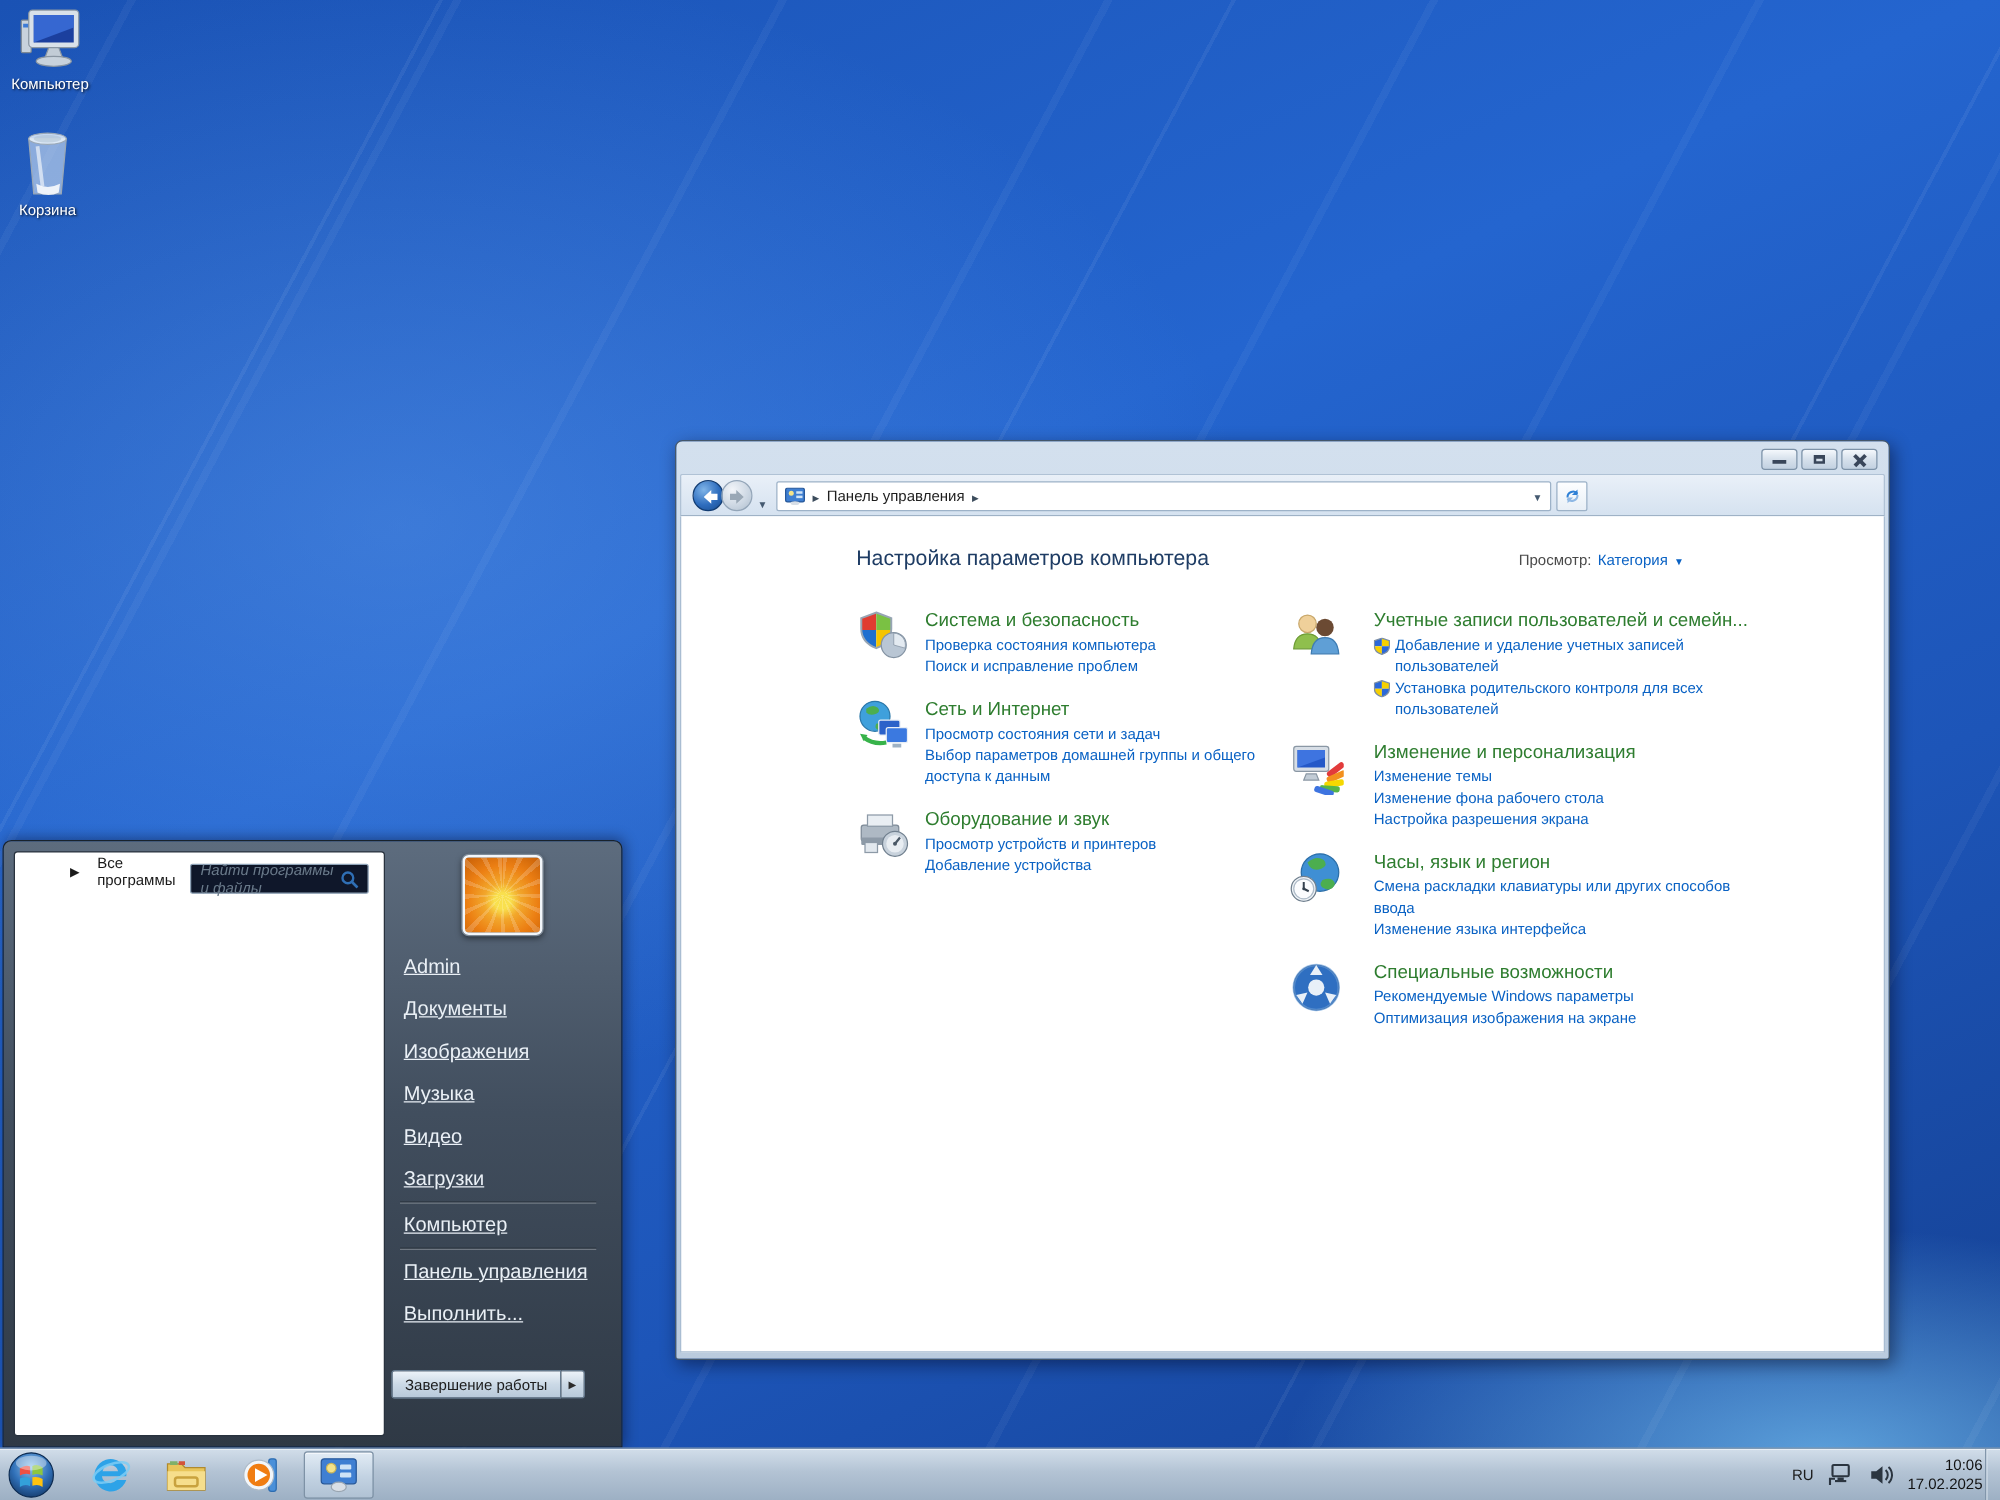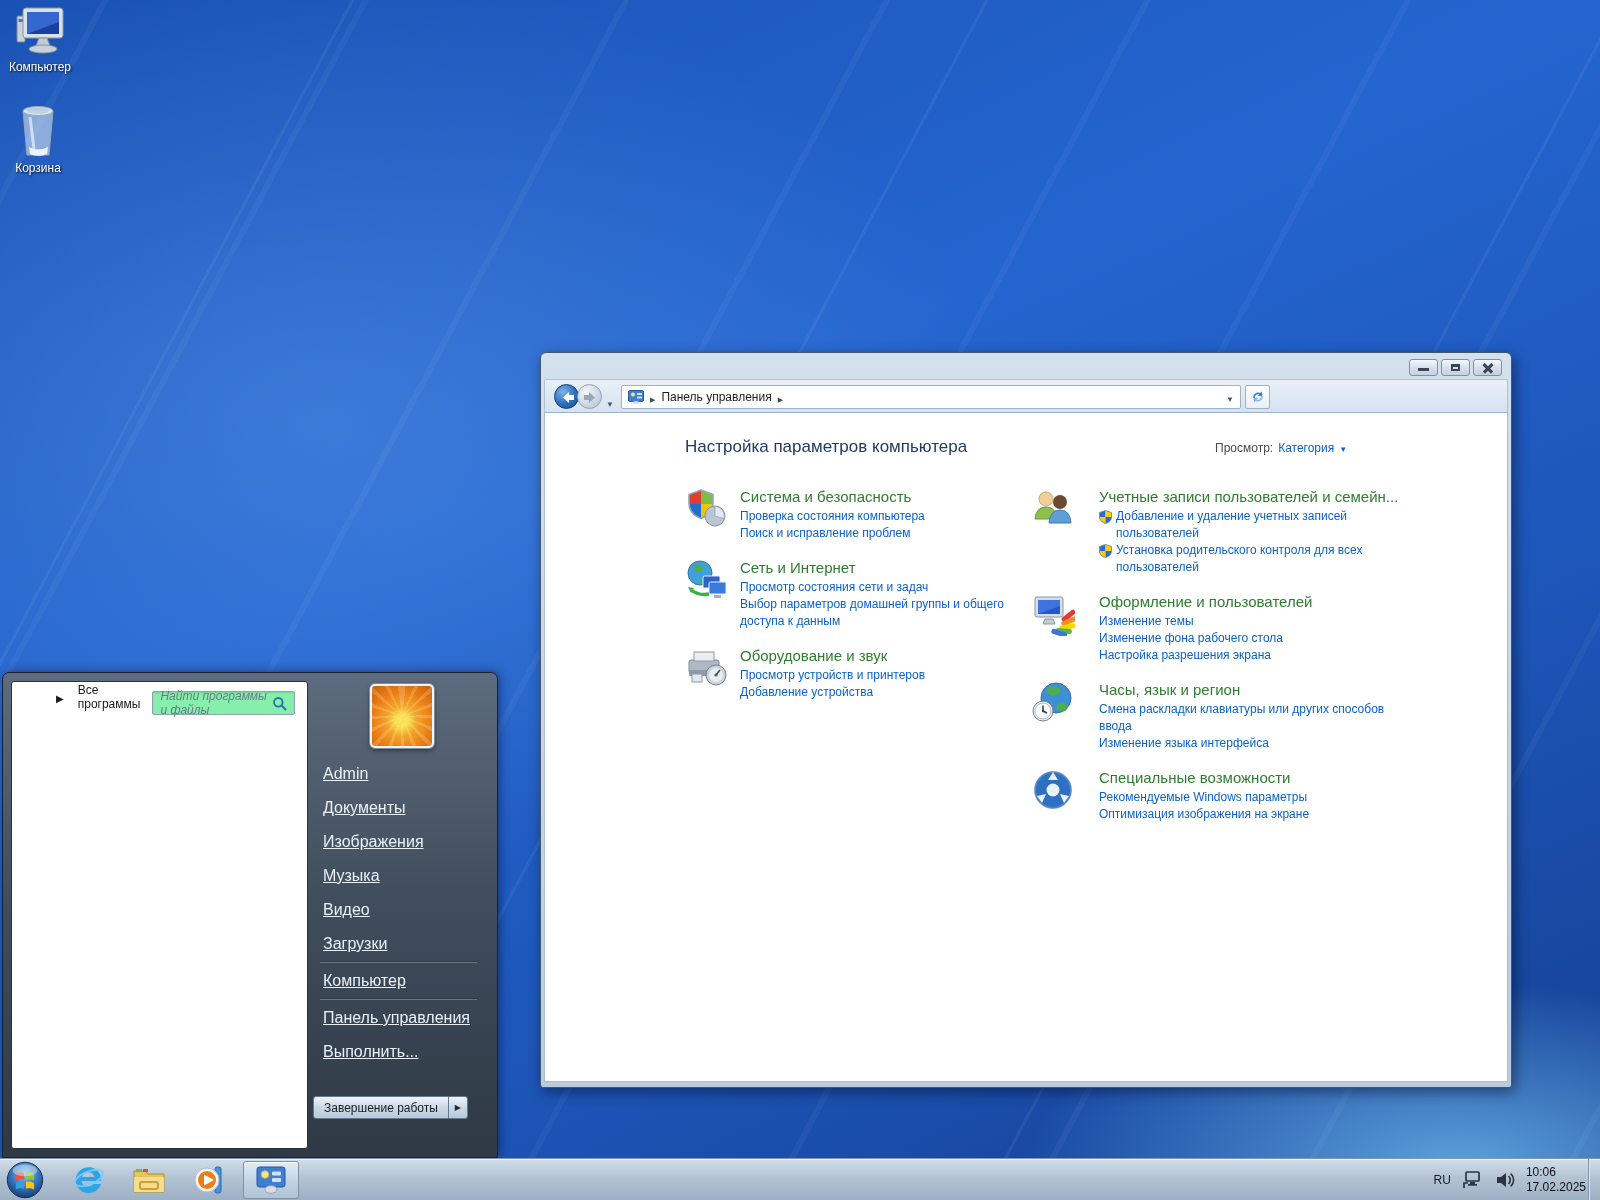--- a/index.html
+++ b/index.html
@@ -66,21 +66,21 @@
   .start-menu{position:absolute;left:2px;top:672px;width:496px;height:486px;
     background:linear-gradient(#5D6C7E,#414E5E 45%,#2F3945);border:1px solid #18222C;border-radius:7px 7px 0 0;
     box-shadow:2px -1px 10px rgba(0,0,20,.4);padding:8px;}
   .sm-left{position:absolute;left:8px;top:8px;width:297px;bottom:8px;background:#fff;border:1px solid #28323E;border-radius:3px;display:flex;flex-direction:row;}
   .sm-spacer{flex:1;}
   .sm-sep{height:1px;background:#D8DEE5;margin:0 14px;}
   .all-programs{height:30px;display:flex;align-items:center;padding-left:16px;gap:14px;}
   .ap-arrow::before{content:"▶";font-size:10px;color:#1a1a1a;}
   .ap-label{font-size:12px;color:#1a1a1a;}
   .sm-search{padding:9px 12px 16px;}
-  .sm-search-box{height:24px;border:1px solid #8FA3B8;border-radius:2px;background:#86efac;box-shadow:inset 0 1px 2px rgba(0,0,0,.12);display:flex;align-items:center;padding:0 7px;}
+  .sm-search-box{height:24px;border:1px solid #8FA3B8;border-radius:2px;background:#0f172a;box-shadow:inset 0 1px 2px rgba(0,0,0,.12);display:flex;align-items:center;padding:0 7px;}
   .sm-search-box .ph{flex:1;font-size:12px;font-style:italic;color:#6A7A8A;}
   .sm-right{position:absolute;left:307px;top:8px;right:8px;bottom:8px;}
   .avatar{position:absolute;left:60px;top:3px;width:64px;height:64px;border-radius:5px;border:2px solid #F2F6FA;
     box-shadow:0 0 0 1px #7E8B99,0 2px 5px rgba(0,0,0,.55);
     background:
       repeating-conic-gradient(rgba(255,255,255,.18) 0 7deg, rgba(255,255,255,0) 7deg 22deg),
       radial-gradient(circle at 50% 58%,#F9E04E 0 14%,#F2A72B 32%,#EC7F13 62%,#C65E06 100%);}
   .sm-items{position:absolute;left:0;right:0;top:76px;}
   .sm-item{height:34px;display:flex;align-items:center;padding-left:13px;font-size:16px;color:#EAF0F6;border-radius:3px;text-decoration:underline;}
   .sm-div{height:1px;margin:1px 12px 1px 10px;background:rgba(255,255,255,.28);box-shadow:0 -1px 0 rgba(0,0,0,.25);}
@@ -93,21 +93,21 @@
   
   .taskbar{position:absolute;left:0;right:0;top:1158px;height:42px;
     background:linear-gradient(#D2DEEA,#B3C3D4 45%,#9DB0C4);border-top:1px solid #8296AB;box-shadow:inset 0 1px 0 #E8EFF6;display:flex;align-items:center;}
   .orb{position:absolute;left:5px;top:1px;width:40px;height:40px;}
   .tb-ico{position:absolute;top:4px;width:34px;height:34px;display:flex;align-items:center;justify-content:center;}
   .tb-ie{left:72px;} .tb-folder{left:132px;} .tb-wmp{left:192px;}
   .tb-active{position:absolute;left:243px;top:2px;width:56px;height:38px;border:1px solid #7E92A6;border-radius:3px;
     background:linear-gradient(#E2ECF5,#C2D2E2 55%,#B0C2D4);box-shadow:inset 0 1px 0 rgba(255,255,255,.8);display:flex;align-items:center;justify-content:center;}
   .tray{position:absolute;right:14px;top:0;height:100%;display:flex;align-items:center;gap:11px;}
   .tray-lang{font-size:12px;color:#1B1B1B;}
-  .tray-clock{text-align:left;font-size:12px;color:#111;line-height:15px;}
+  .tray-clock{text-align:right;font-size:12px;color:#111;line-height:15px;}
   .show-desktop{position:absolute;right:0;top:0;width:12px;height:100%;border-left:1px solid #8296AB;box-shadow:inset 1px 0 0 #DCE6F0;}
 </style>
 </head>
 <body>
 
 <div class="screen">
   <div class="streaks"></div>
 
   <div class="d-icon" style="left:2px;top:6px;">
     <svg class="glyph" width="58" height="52" viewBox="0 0 58 52">
@@ -311,21 +311,21 @@
               <path d="M14 27 h8 l2 5 h-12 z" fill="#C2CCD6" stroke="#8A97A4"></path>
               <g transform="translate(26,22)">
                 <rect x="0" y="6" width="16" height="5" rx="2" transform="rotate(-38)" fill="#E23B3B"></rect>
                 <rect x="0" y="9" width="16" height="5" rx="2" transform="rotate(-24)" fill="#F2901E"></rect>
                 <rect x="0" y="12" width="16" height="5" rx="2" transform="rotate(-10)" fill="#F5D800"></rect>
                 <rect x="0" y="14" width="16" height="5" rx="2" transform="rotate(4)" fill="#57B547"></rect>
                 <rect x="0" y="15" width="16" height="5" rx="2" transform="rotate(18)" fill="#3E74E0"></rect>
               </g>
             </svg>
             <div class="cat-body cat-body-r">
-              <a class="cat-title" href="#">Оформление и пользователей</a>
+              <a class="cat-title" href="#">Изменение и персонализация</a>
               <a class="cat-link" href="#">Изменение темы</a>
               <a class="cat-link" href="#">Изменение фона рабочего стола</a>
               <a class="cat-link" href="#">Настройка разрешения экрана</a>
             </div>
           </div>
           <div class="cat">
             <svg class="cat-icon" viewBox="0 0 44 44">
               <circle cx="25" cy="18" r="15" fill="#3F8FD4" stroke="#2C6FA8"></circle>
               <path d="M15 10 q7 -6 13 -2 q4 4 -2 7 q-8 3 -11 -5 z" fill="#4CAE4F"></path>
               <path d="M27 24 q8 -3 10 3 q-2 6 -8 4 q-6 -2 -2 -7 z" fill="#4CAE4F"></path>

